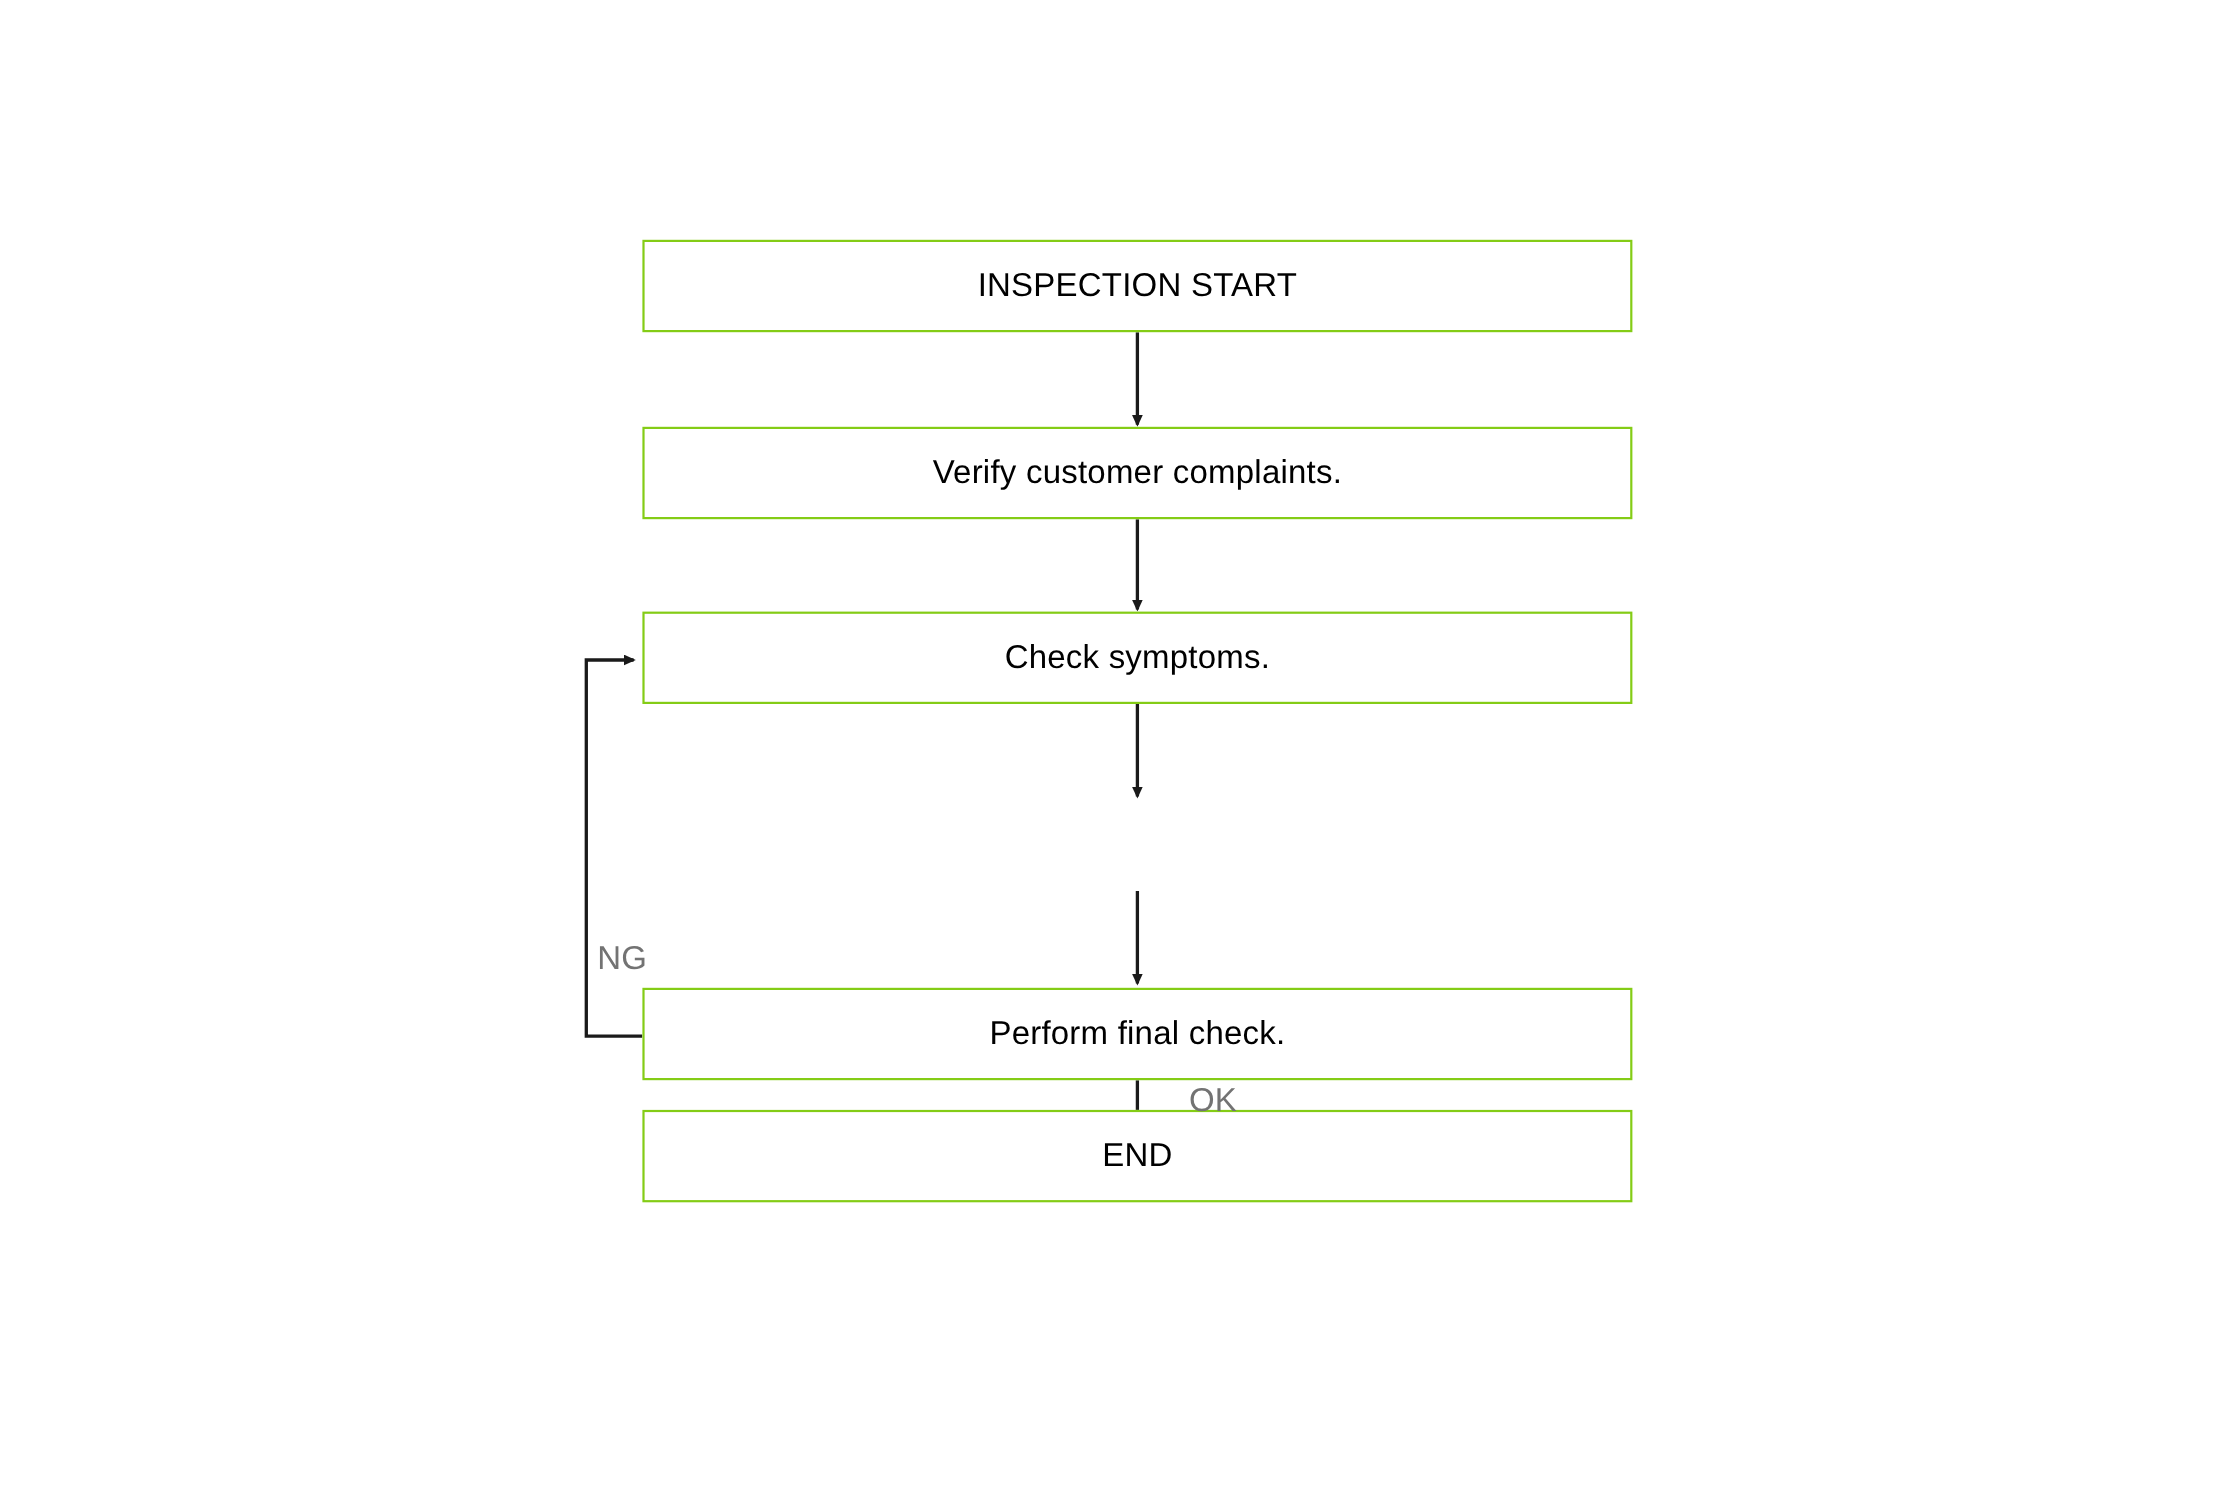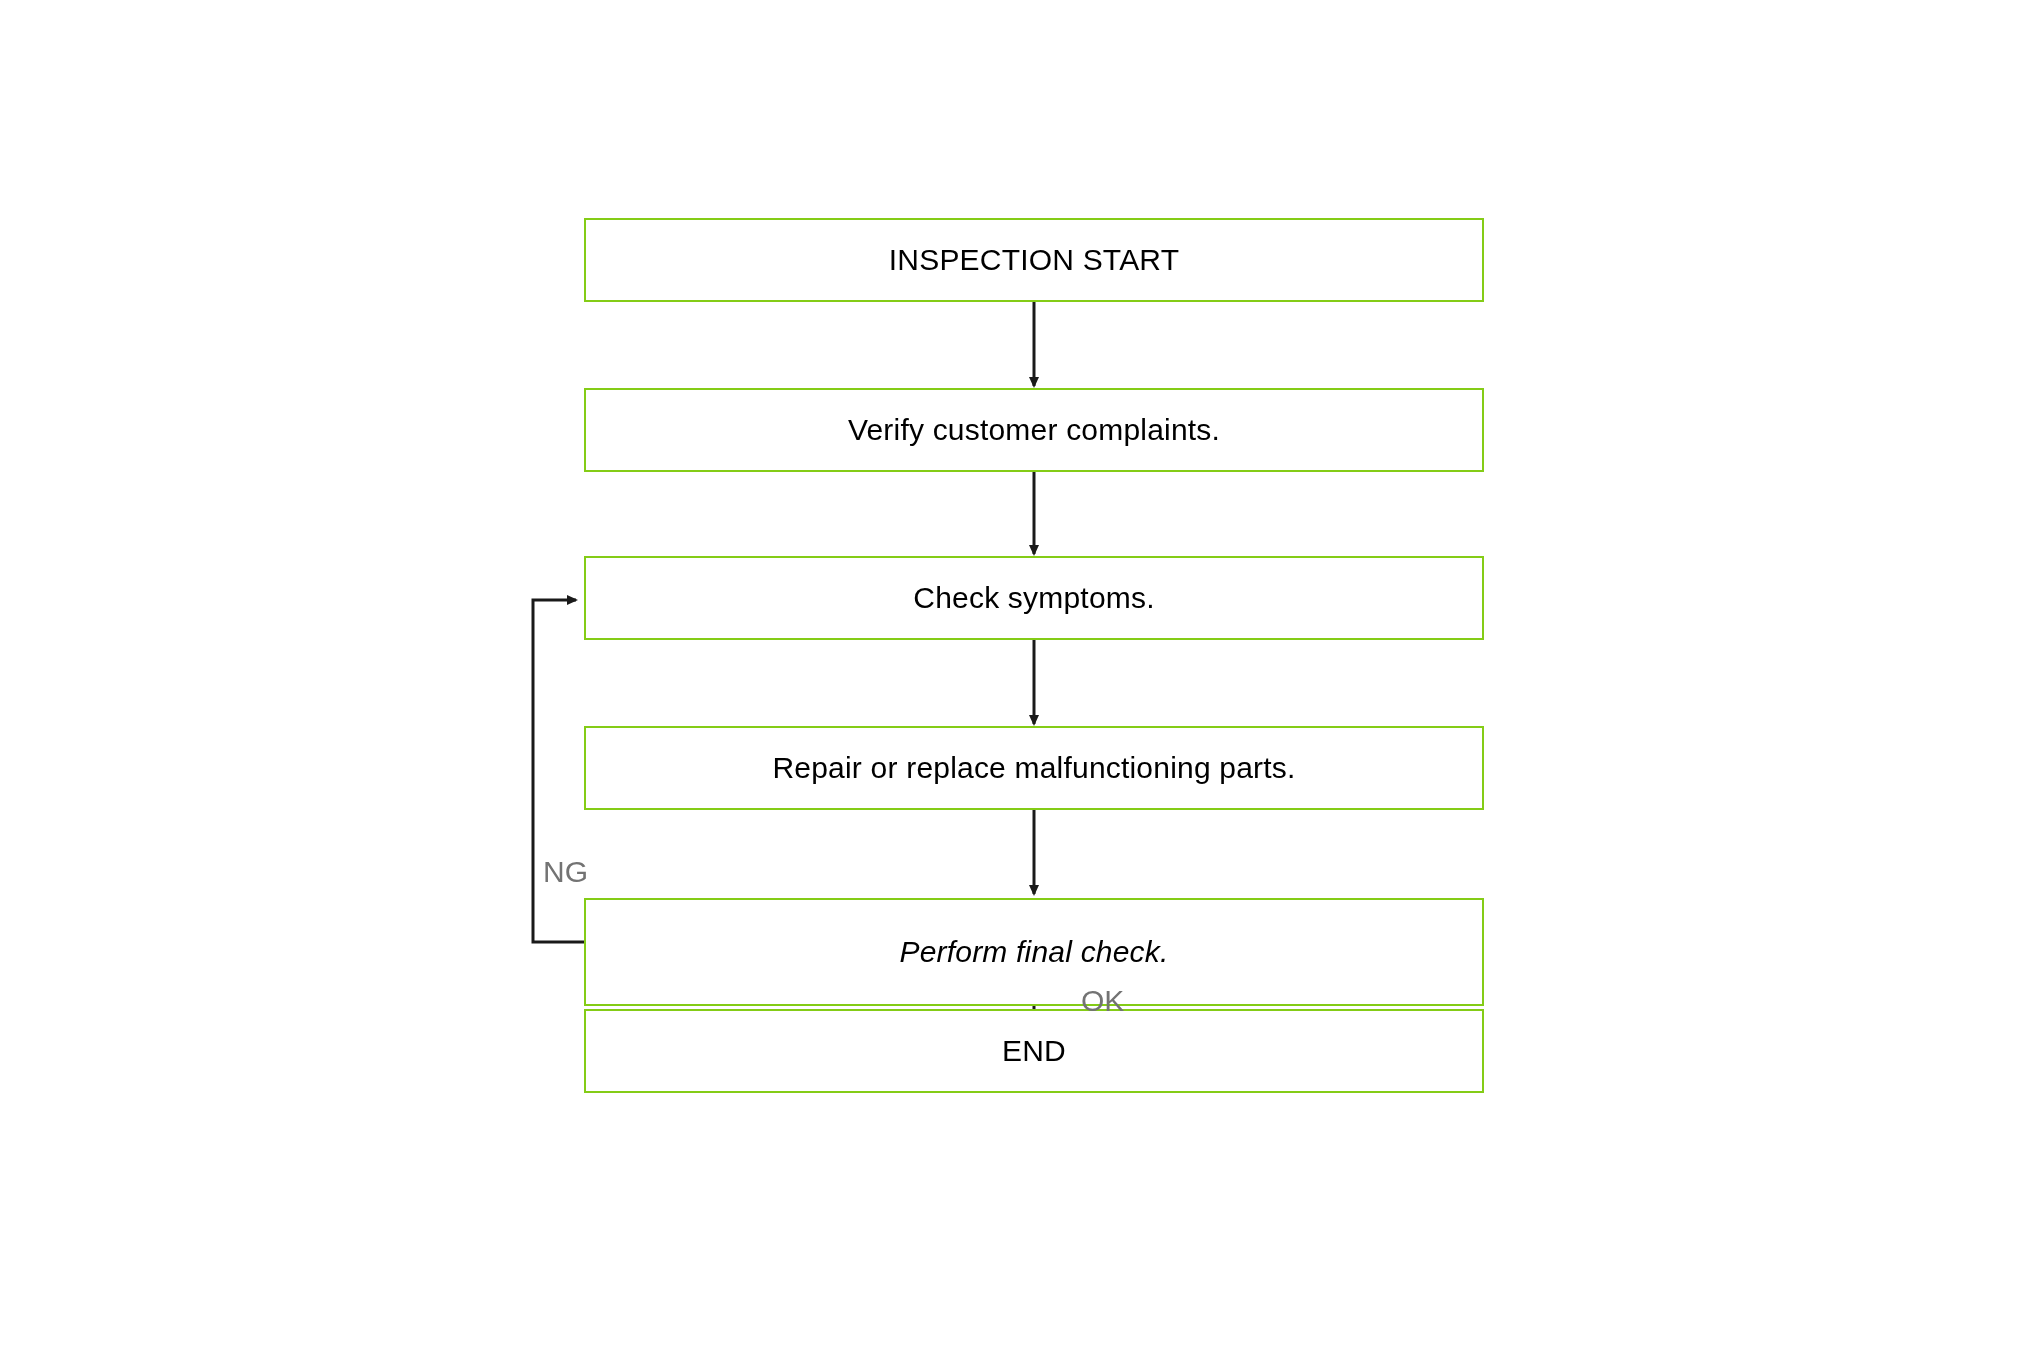--- a/index.html
+++ b/index.html
@@ -76,25 +76,22 @@
   </div>
 
   <div class="node-box" style="left:584px; top:556px; width:900px; height:84px;">
     <span>Check symptoms.</span>
   </div>
 
   <div class="node-box" style="left:584px; top:388px; width:900px; height:84px;">
     <span>Verify customer complaints.</span>
   </div>
 
-  <div class="node-box" style="left:584px; top:726px; width:900px; height:84px;">
-    <span>Repair or replace malfunctioning parts.</span>
-  </div>
 
-  <div class="node-box" style="left:584px; top:898px; width:900px; height:108px;font-style:italic;">
+  <div class="node-box" style="left:584px; top:898px; width:900px; height:84px;">
     <span>Perform final check.</span>
   </div>
 
   <div class="node-box" style="left:584px; top:1009px; width:900px; height:84px;">
     <span>END</span>
   </div>
 
   <div class="edge-label" style="left:543px; top:855px;">NG</div>
 
   <div class="edge-label" style="left:1053px; top:984px;margin-left:28px;">OK</div>

